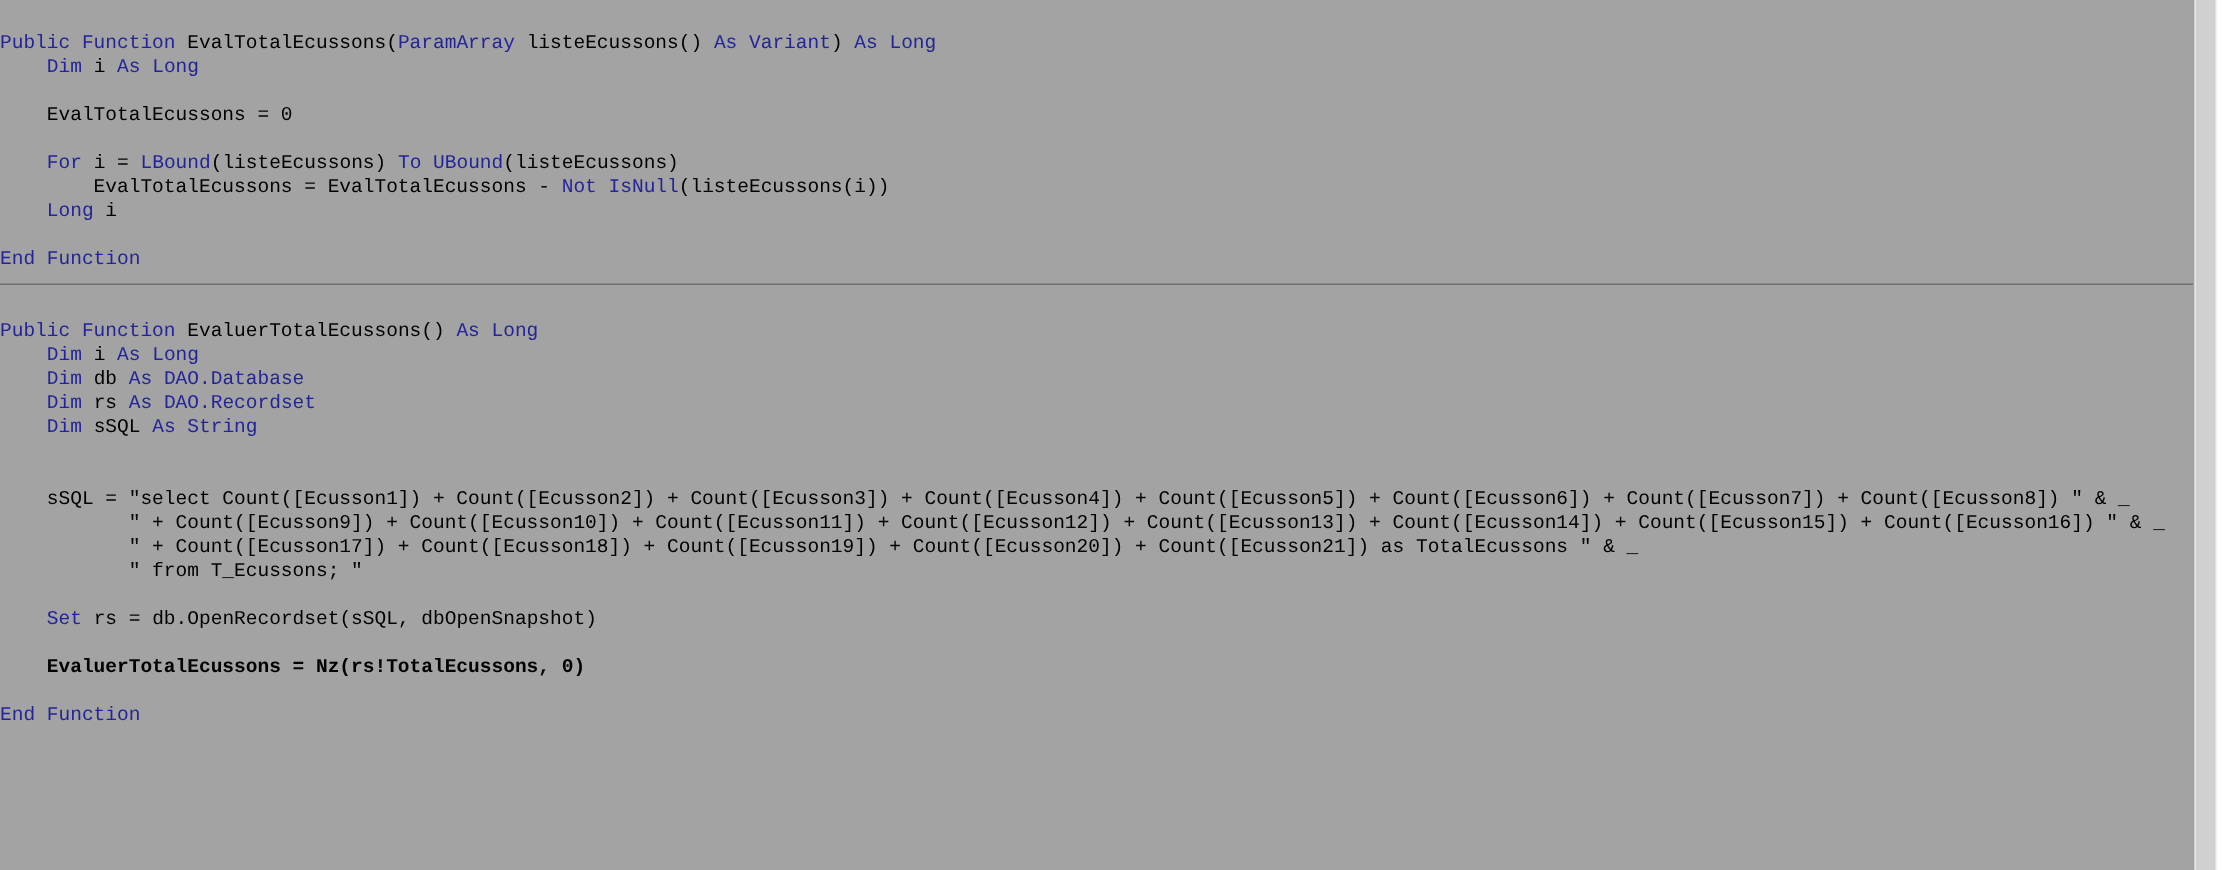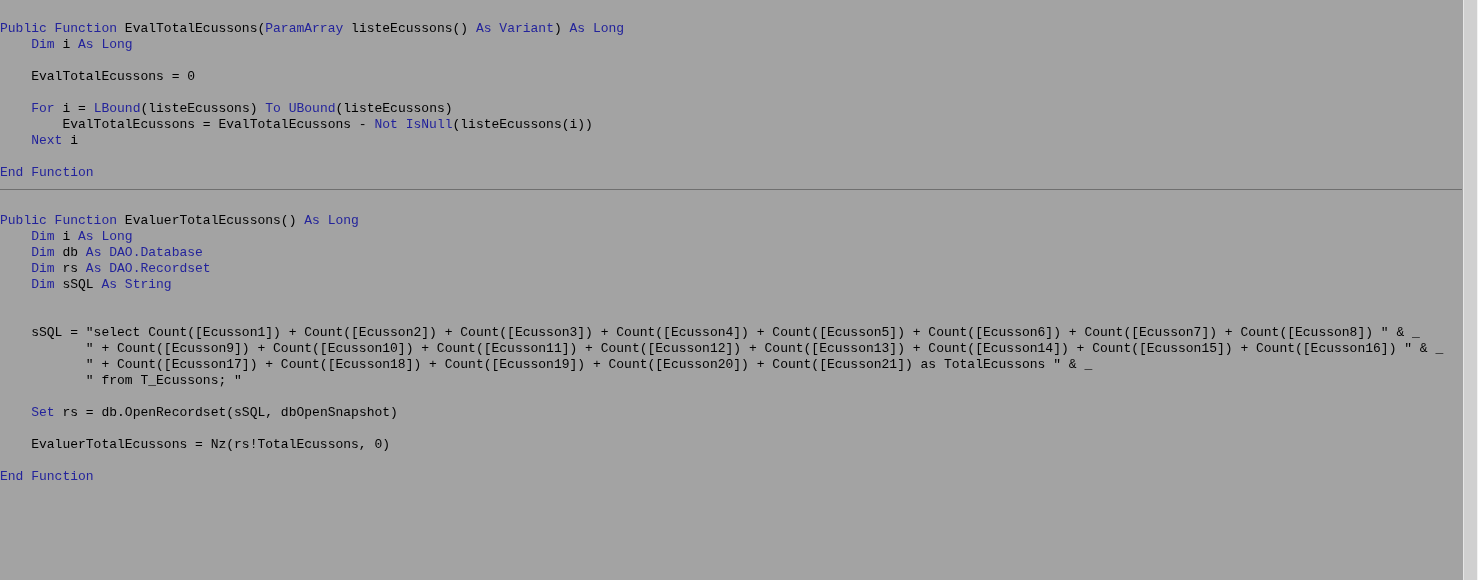--- a/index.html
+++ b/index.html
@@ -86,21 +86,21 @@
   <div class="code-area">
     <div class="pad-top"></div>
     <div id="proc1">
         <div class="code-line"><span class="k" style="color: rgb(35, 35, 155);">Public Function </span><span class="t" style="color: rgb(0, 0, 0);">EvalTotalEcussons(</span><span class="k" style="color: rgb(35, 35, 155);">ParamArray </span><span class="t" style="color: rgb(0, 0, 0);">listeEcussons() </span><span class="k" style="color: rgb(35, 35, 155);">As Variant</span><span class="t" style="color: rgb(0, 0, 0);">) </span><span class="k" style="color: rgb(35, 35, 155);">As Long</span></div>
         <div class="code-line"><span class="t" style="color: rgb(0, 0, 0);">    </span><span class="k" style="color: rgb(35, 35, 155);">Dim </span><span class="t" style="color: rgb(0, 0, 0);">i </span><span class="k" style="color: rgb(35, 35, 155);">As Long</span></div>
         <div class="code-line">&nbsp;</div>
         <div class="code-line"><span class="t" style="color: rgb(0, 0, 0); text-align: center;">    EvalTotalEcussons = 0</span></div>
         <div class="code-line">&nbsp;</div>
         <div class="code-line"><span class="t" style="color: rgb(0, 0, 0);">    </span><span class="k" style="color: rgb(35, 35, 155);">For </span><span class="t" style="color: rgb(0, 0, 0);">i = </span><span class="k" style="color: rgb(35, 35, 155);">LBound</span><span class="t" style="color: rgb(0, 0, 0);">(listeEcussons) </span><span class="k" style="color: rgb(35, 35, 155);">To </span><span class="k" style="color: rgb(35, 35, 155);">UBound</span><span class="t" style="color: rgb(0, 0, 0);">(listeEcussons)</span></div>
         <div class="code-line"><span class="t" style="color: rgb(0, 0, 0);">        EvalTotalEcussons = EvalTotalEcussons - </span><span class="k" style="color: rgb(35, 35, 155);">Not </span><span class="k" style="color: rgb(35, 35, 155);">IsNull</span><span class="t" style="color: rgb(0, 0, 0);">(listeEcussons(i))</span></div>
-        <div class="code-line"><span class="t" style="color: rgb(0, 0, 0);">    </span><span class="k" style="color: rgb(35, 35, 155);">Next </span><span class="t" style="color: rgb(0, 0, 0);">i</span></div>
+        <div class="code-line"><span class="t" style="color: rgb(0, 0, 0);">    </span><span class="k" style="color: rgb(35, 35, 155);">Long </span><span class="t" style="color: rgb(0, 0, 0);">i</span></div>
         <div class="code-line">&nbsp;</div>
         <div class="code-line"><span class="k" style="color: rgb(35, 35, 155);">End Function</span></div>
       </div>
     <div class="sep-wrap">
       <div class="proc-separator" style="border-top-color: rgb(111, 111, 111);"></div>
     </div>
     <div id="proc2">
         <div class="code-line">&nbsp;</div>
         <div class="code-line"><span class="k" style="color: rgb(35, 35, 155);">Public Function </span><span class="t" style="color: rgb(0, 0, 0); text-align: center;">EvaluerTotalEcussons() </span><span class="k" style="color: rgb(35, 35, 155);">As Long</span></div>
         <div class="code-line"><span class="t" style="color: rgb(0, 0, 0);">    </span><span class="k" style="color: rgb(35, 35, 155);">Dim </span><span class="t" style="color: rgb(0, 0, 0);">i </span><span class="k" style="color: rgb(35, 35, 155);">As Long</span></div>
@@ -109,21 +109,21 @@
         <div class="code-line"><span class="t" style="color: rgb(0, 0, 0);">    </span><span class="k" style="color: rgb(35, 35, 155);">Dim </span><span class="t" style="color: rgb(0, 0, 0);">sSQL </span><span class="k" style="color: rgb(35, 35, 155);">As String</span></div>
         <div class="code-line">&nbsp;</div>
         <div class="code-line">&nbsp;</div>
         <div class="code-line"><span class="t" style="color: rgb(0, 0, 0);">    sSQL = "select Count([Ecusson1]) + Count([Ecusson2]) + Count([Ecusson3]) + Count([Ecusson4]) + Count([Ecusson5]) + Count([Ecusson6]) + Count([Ecusson7]) + Count([Ecusson8]) " &amp; _</span></div>
         <div class="code-line"><span class="t" style="color: rgb(0, 0, 0);">           " + Count([Ecusson9]) + Count([Ecusson10]) + Count([Ecusson11]) + Count([Ecusson12]) + Count([Ecusson13]) + Count([Ecusson14]) + Count([Ecusson15]) + Count([Ecusson16]) " &amp; _</span></div>
         <div class="code-line"><span class="t" style="color: rgb(0, 0, 0);">           " + Count([Ecusson17]) + Count([Ecusson18]) + Count([Ecusson19]) + Count([Ecusson20]) + Count([Ecusson21]) as TotalEcussons " &amp; _</span></div>
         <div class="code-line"><span class="t" style="color: rgb(0, 0, 0);">           " from T_Ecussons; "</span></div>
         <div class="code-line">&nbsp;</div>
         <div class="code-line"><span class="t" style="color: rgb(0, 0, 0);">    </span><span class="k" style="color: rgb(35, 35, 155);">Set </span><span class="t" style="color: rgb(0, 0, 0);">rs = db.OpenRecordset(sSQL, dbOpenSnapshot)</span></div>
         <div class="code-line">&nbsp;</div>
-        <div class="code-line"><span class="t" style="color: rgb(0, 0, 0);">    EvaluerTotalEcussons = Nz(rs!TotalEcussons, 0)</span></div>
+        <div class="code-line"><span class="t" style="color: rgb(0, 0, 0); font-weight: bold;">    EvaluerTotalEcussons = Nz(rs!TotalEcussons, 0)</span></div>
         <div class="code-line">&nbsp;</div>
         <div class="code-line"><span class="k" style="color: rgb(35, 35, 155);">End Function</span></div>
       </div>
   </div>
 
   <div id="vscroll" style="background: rgb(208, 208, 208);"></div>
   <div id="vscroll-gutter-right"></div>
 
 </div>
 

